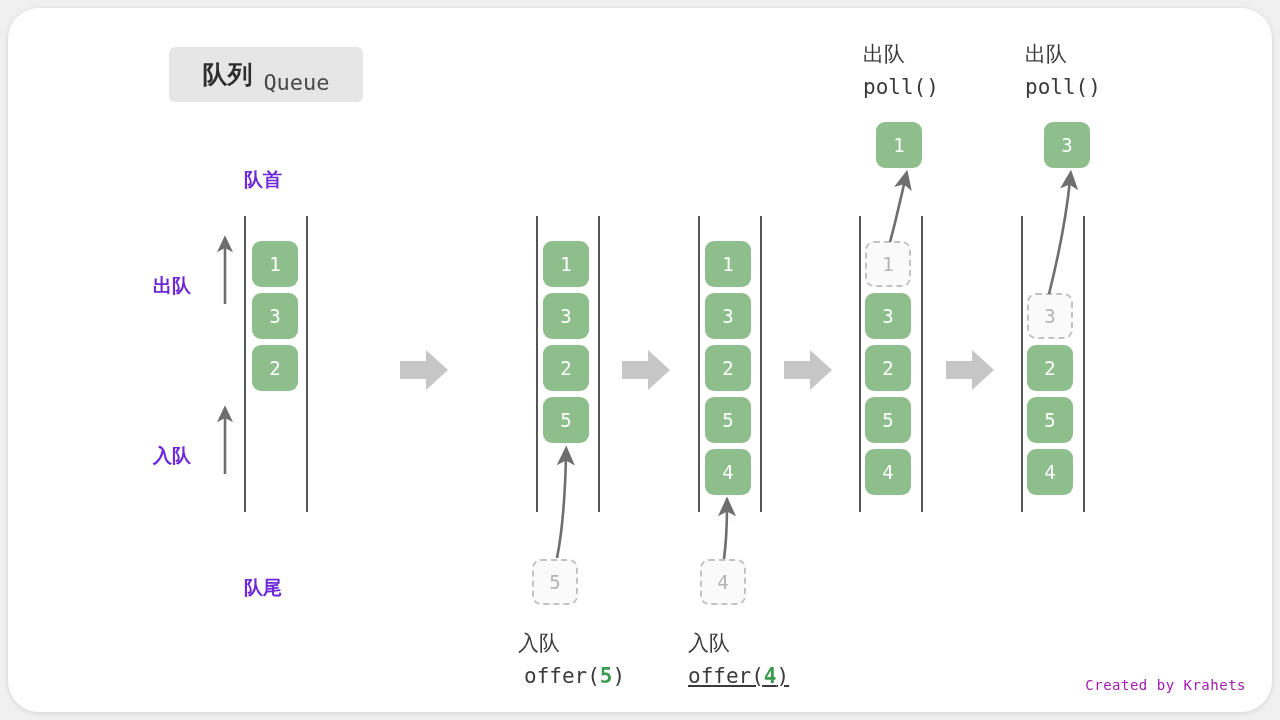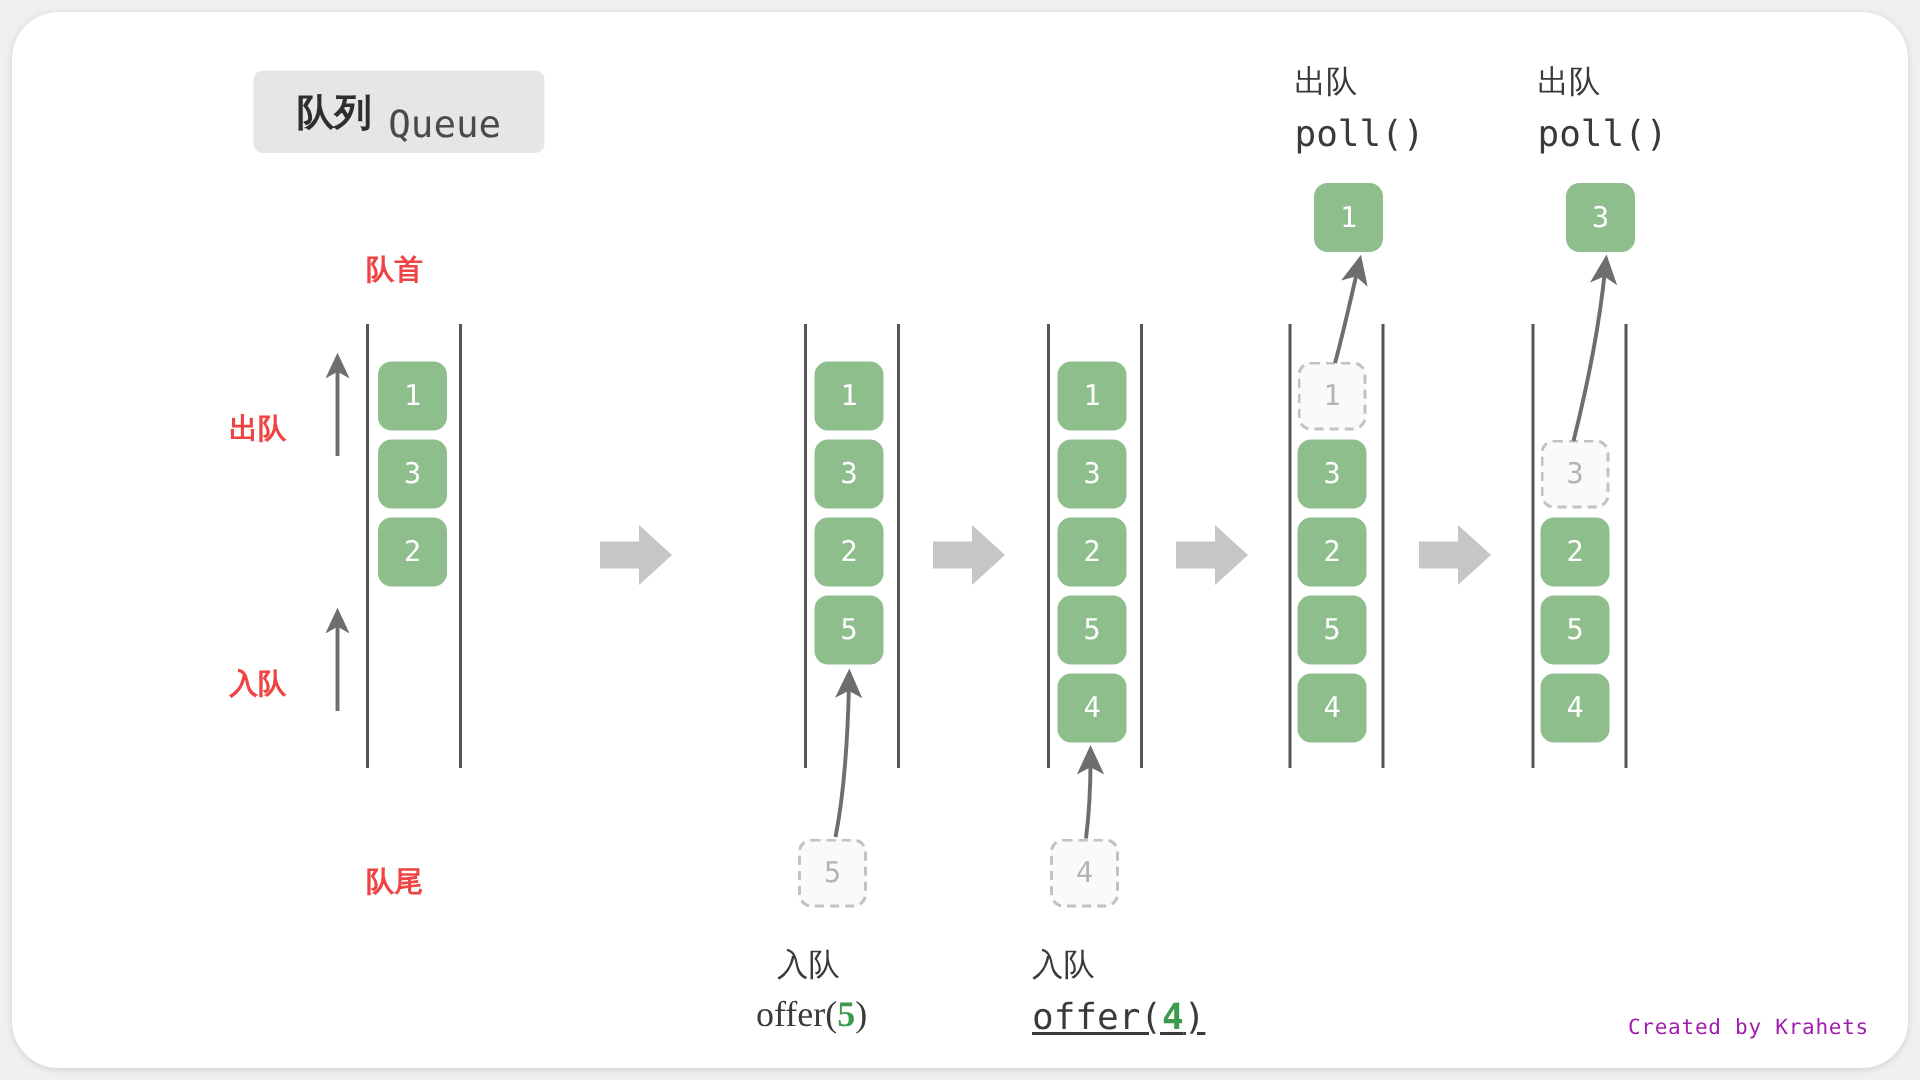--- a/index.html
+++ b/index.html
@@ -40,42 +40,42 @@
     justify-content: center;
     gap: 11px;
   }
   #title-badge .cn {
     font-size: 25px;
     font-weight: bold;
     color: #2e2e2e;
     font-family: "Liberation Sans", "DejaVu Sans", sans-serif;
   }
   #title-badge .en {
-    font-size: 25px;
+    font-size: 22px;
     color: #4a4a4a;
     font-family: "DejaVu Sans Mono", "Liberation Mono", monospace;
     margin-top: 16px;
   }
 
   
   .cnlabel {
     font-size: 19px;
     font-weight: bold;
-    color: #ef4444;
+    color: #6d28d9;
     white-space: nowrap;
     font-family: "Liberation Sans", "DejaVu Sans", sans-serif;
   }
   .oplabel-cn {
     font-size: 21px;
     color: #3a3a3a;
     white-space: nowrap;
     font-family: "Liberation Sans", "DejaVu Sans", sans-serif;
   }
   .oplabel-code {
-    font-size: 24px;
+    font-size: 21px;
     color: #3a3a3a;
     white-space: nowrap;
     font-family: "DejaVu Sans Mono", "Liberation Mono", monospace;
   }
   .oplabel-code .arg { color: #3d9b4f; font-weight: bold; }
 
   
   .rail {
     width: 2px;
     background: #555555;
@@ -178,21 +178,21 @@
     <svg class="abs" style="left:530px; top:430px;" width="50" height="125">
       <defs>
         <marker id="mk-curve-a" markerWidth="8" markerHeight="8" refX="3.6" refY="4" orient="auto">
           <path d="M0,0.5 L7.6,4 L0,7.5 L1.9,4 Z" fill="#6e6e6e"></path>
         </marker>
       </defs>
       <path d="M19,120 C24,95 27,62 28,18" stroke="#6e6e6e" stroke-width="2.6" fill="none" marker-end="url(#mk-curve-a)"></path>
     </svg>
 
     <div class="abs oplabel-cn" style="left:510px; top:621px;">入队</div>
-    <div class="abs oplabel-code" style="left:496px; top:656px;font-family:Liberation Serif, serif;">
+    <div class="abs oplabel-code" style="left:516px; top:656px;">
       <span>offer(</span><span class="arg">5</span><span>)</span>
     </div>
   </div>
 
   <div class="abs">
     <div class="abs rail" style="left:690px; top:208px; height:296px;"></div>
     <div class="abs rail" style="left:752px; top:208px; height:296px;"></div>
 
     <div class="abs cell filled" style="left:697px; top:233px;">1</div>
     <div class="abs cell filled" style="left:697px; top:285px;">3</div>

